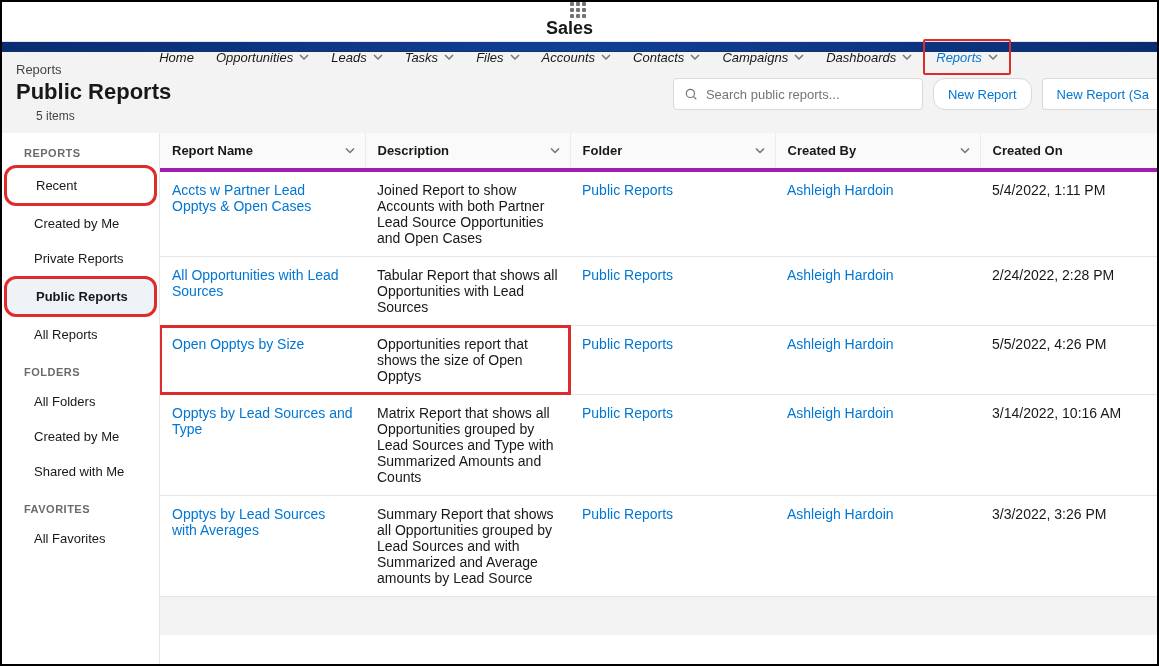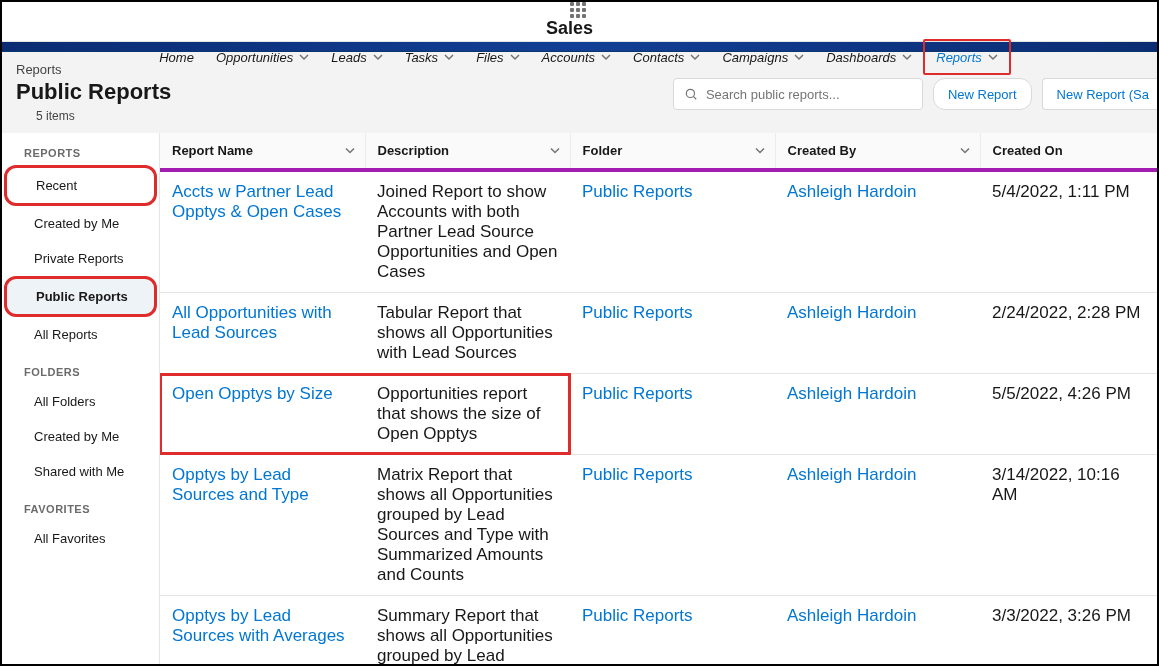--- a/index.html
+++ b/index.html
@@ -82,21 +82,21 @@
   table { border-collapse: collapse; width: 100%; min-width: 1000px; table-layout: fixed; }
   thead th {
     background: #fafafa; text-align: left; font-weight: 600; font-size: 13px;
     padding: 10px 12px; border-bottom: 4px solid #a21caf; border-right: 1px solid #ececec;
     position: relative;
   }
   .th-sort { position: absolute; right: 10px; top: 50%; transform: translateY(-50%); }
   .th-sort svg { width: 10px; height: 10px; }
   tbody td {
     padding: 10px 12px; border-bottom: 1px solid #e5e5e5; vertical-align: top;
-    font-size: 17px;
+    font-size: 14px;
   }
   tbody tr:last-child td { border-bottom: none; }
   .link { color: #0176d3; cursor: pointer; }
   col.c-name   { width: 205px; }
   col.c-desc   { width: 205px; }
   col.c-folder { width: 205px; }
   col.c-cby    { width: 205px; }
   col.c-con    { width: 180px; }
   .row-hl td.col-name, .row-hl td.col-desc { position: relative; }
   .row-hl-box {

